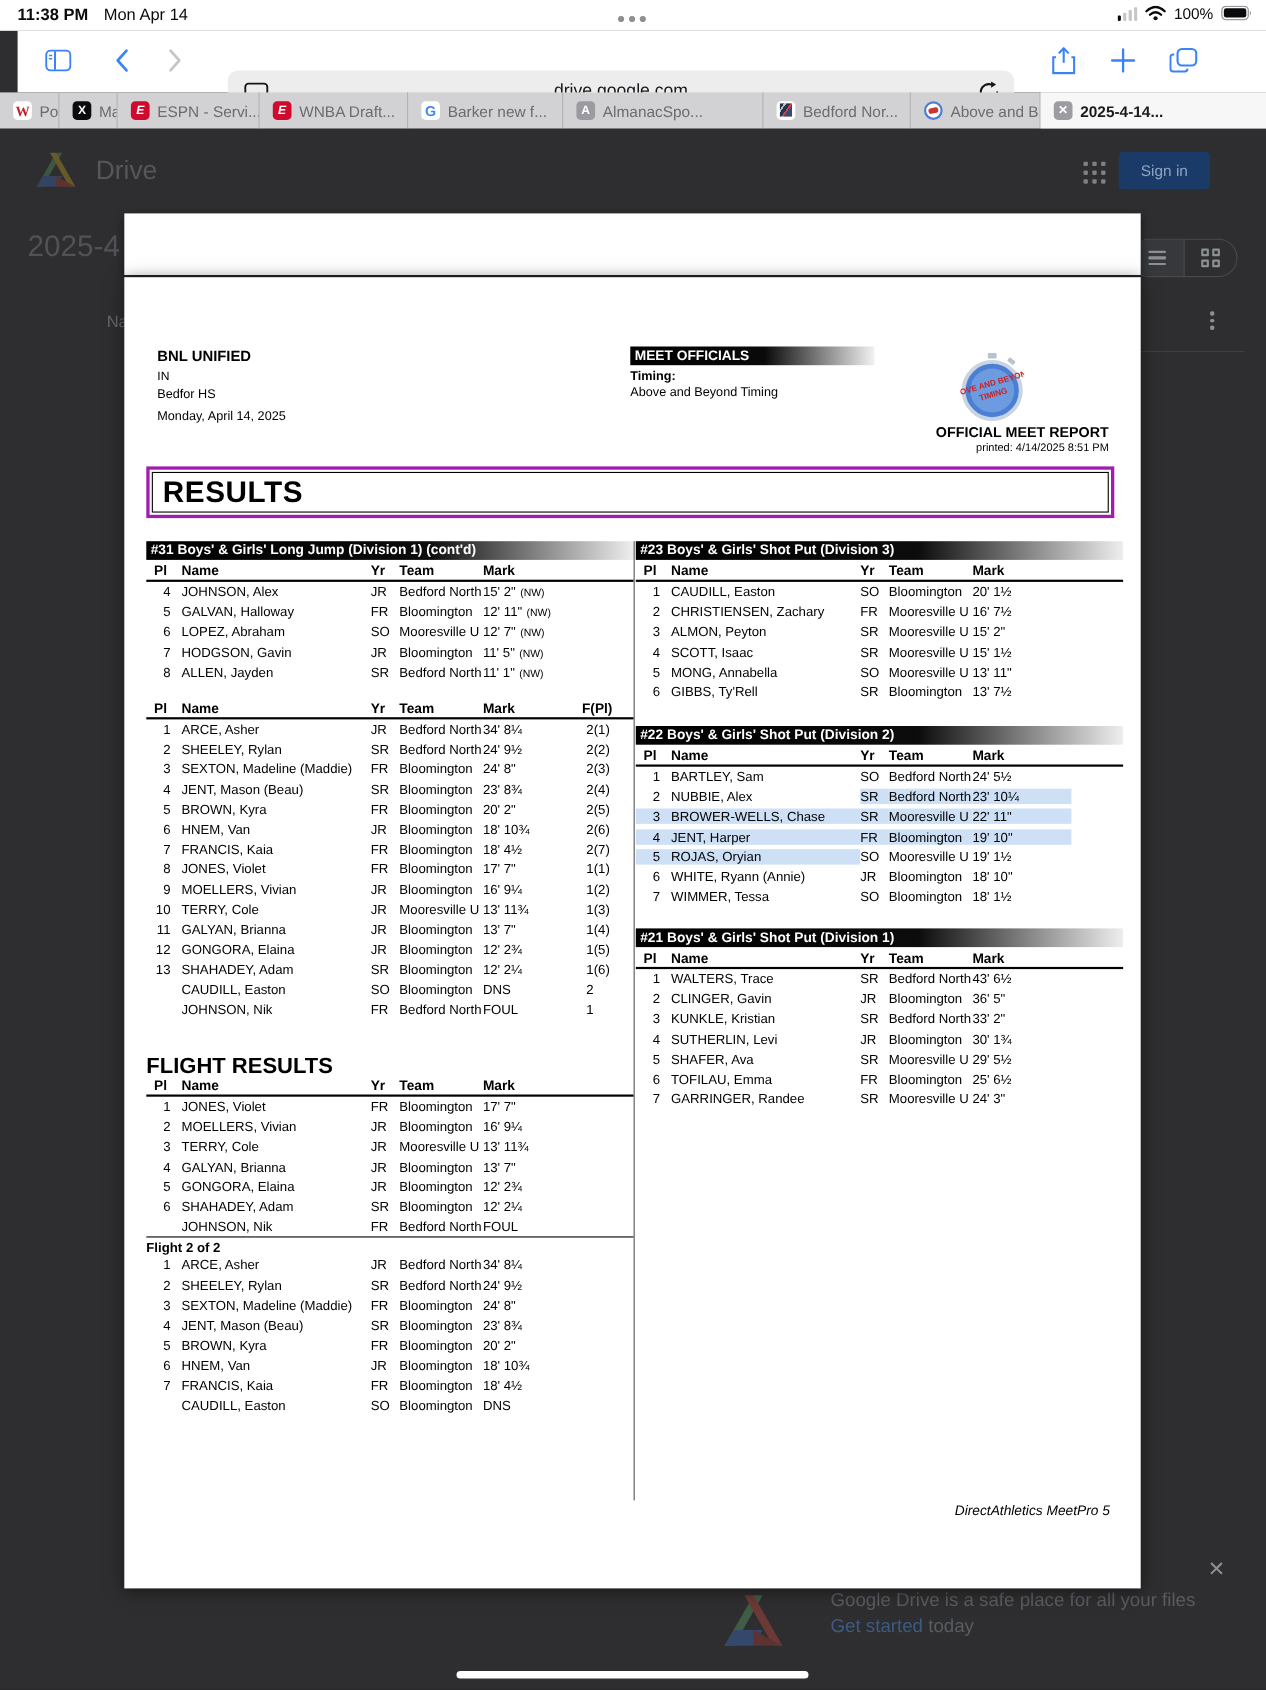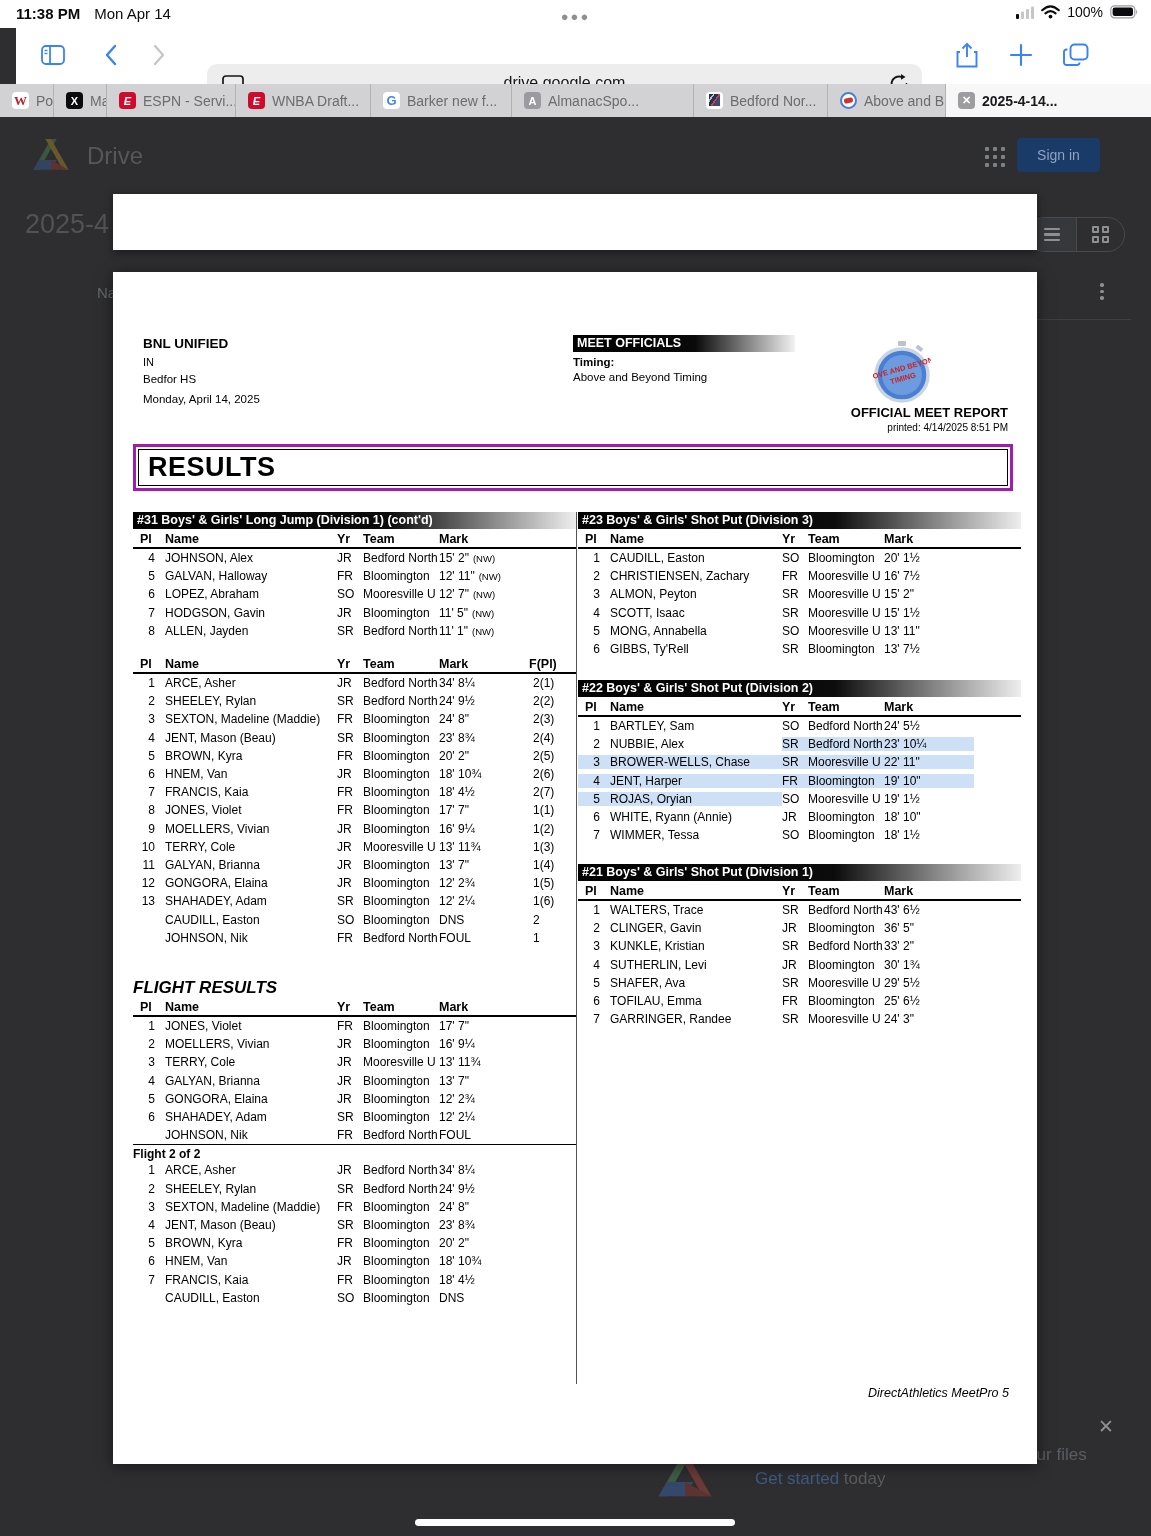--- a/index.html
+++ b/index.html
@@ -70,21 +70,21 @@
   .promo-t1{position:absolute;left:755px;top:1328px;font-size:17px;color:#595c60;}
   .promo-t2{position:absolute;left:755px;top:1352px;font-size:17px;color:#595c60;}
   .promo-link{color:#3d5b82;}
   .promo-close{position:absolute;left:1098px;top:1298px;font-size:19px;color:#8d9093;}
 
   .homebar{position:absolute;left:415px;top:1519px;width:320px;height:7px;border-radius:4px;background:#fdfdfd;z-index:60;}
 
   
   .page-top{position:absolute;left:113px;top:194px;width:924px;height:56px;background:#fff;z-index:20;
      box-shadow:0 2px 8px rgba(0,0,0,.45);}
-  .page{position:absolute;left:113px;top:272px;width:924px;height:1192px;background:#fff;z-index:20;
+  .page{position:absolute;left:113px;top:252px;width:924px;height:1192px;background:#fff;z-index:20;
      box-shadow:0 2px 14px rgba(0,0,0,.5);color:#000;}
 
   .doc-meet{position:absolute;left:30px;top:64px;font-size:13.5px;font-weight:bold;}
   .doc-state{position:absolute;left:30px;top:84px;font-size:11px;}
   .doc-venue{position:absolute;left:30px;top:101px;font-size:11.5px;}
   .doc-date{position:absolute;left:30px;top:121px;font-size:11.5px;}
   .doc-offbar{position:absolute;left:460px;top:63px;width:222px;height:17px;color:#fff;font-size:12.5px;font-weight:bold;
      padding:1px 0 0 4px;background:linear-gradient(90deg,#000 0%,#0a0a0a 55%,#f2f2f2 100%);}
   .doc-timing-l{position:absolute;left:460px;top:84px;font-size:11.5px;font-weight:bold;}
   .doc-timing-v{position:absolute;left:460px;top:99px;font-size:11.5px;}
@@ -96,21 +96,21 @@
   .results-word{font-size:27px;font-weight:bold;padding-left:9px;letter-spacing:.5px;}
 
   .col{position:absolute;width:443px;}
   .col-left{left:20px;top:240px;}
   .col-right{left:465px;top:240px;}
   .vdivider{position:absolute;left:463px;top:240px;width:1px;height:872px;background:#555;}
 
   .section{position:absolute;left:0;width:443px;}
   .sec-bar{height:17px;color:#fff;font-size:12.5px;font-weight:bold;padding:1px 0 0 4px;white-space:nowrap;
      background:linear-gradient(90deg,#000 0%,#0c0c0c 58%,#eee 100%);}
-  .sec-plain-title{height:19px;font-size:17px;font-weight:bold;font-style:italic;}
+  .sec-plain-title{height:19px;font-size:20px;font-weight:bold;}
   .rhead{display:grid;grid-template-columns:22px 182px 26px 76px 90px 1fr;font-size:12.5px;font-weight:bold;
      height:17px;border-bottom:2px solid #000;margin-top:3px;}
   .rhead .h-pl{padding-left:7px;}
   .rhead .h-name{padding-left:10px;}
   .rrow{display:grid;grid-template-columns:22px 182px 26px 76px 90px 1fr;font-size:12px;height:18.2px;
      align-items:center;}
   .c-pl{text-align:right;}
   .c-name{padding-left:10px;white-space:nowrap;}
   .c-yr{}
   .c-team{white-space:nowrap;}

